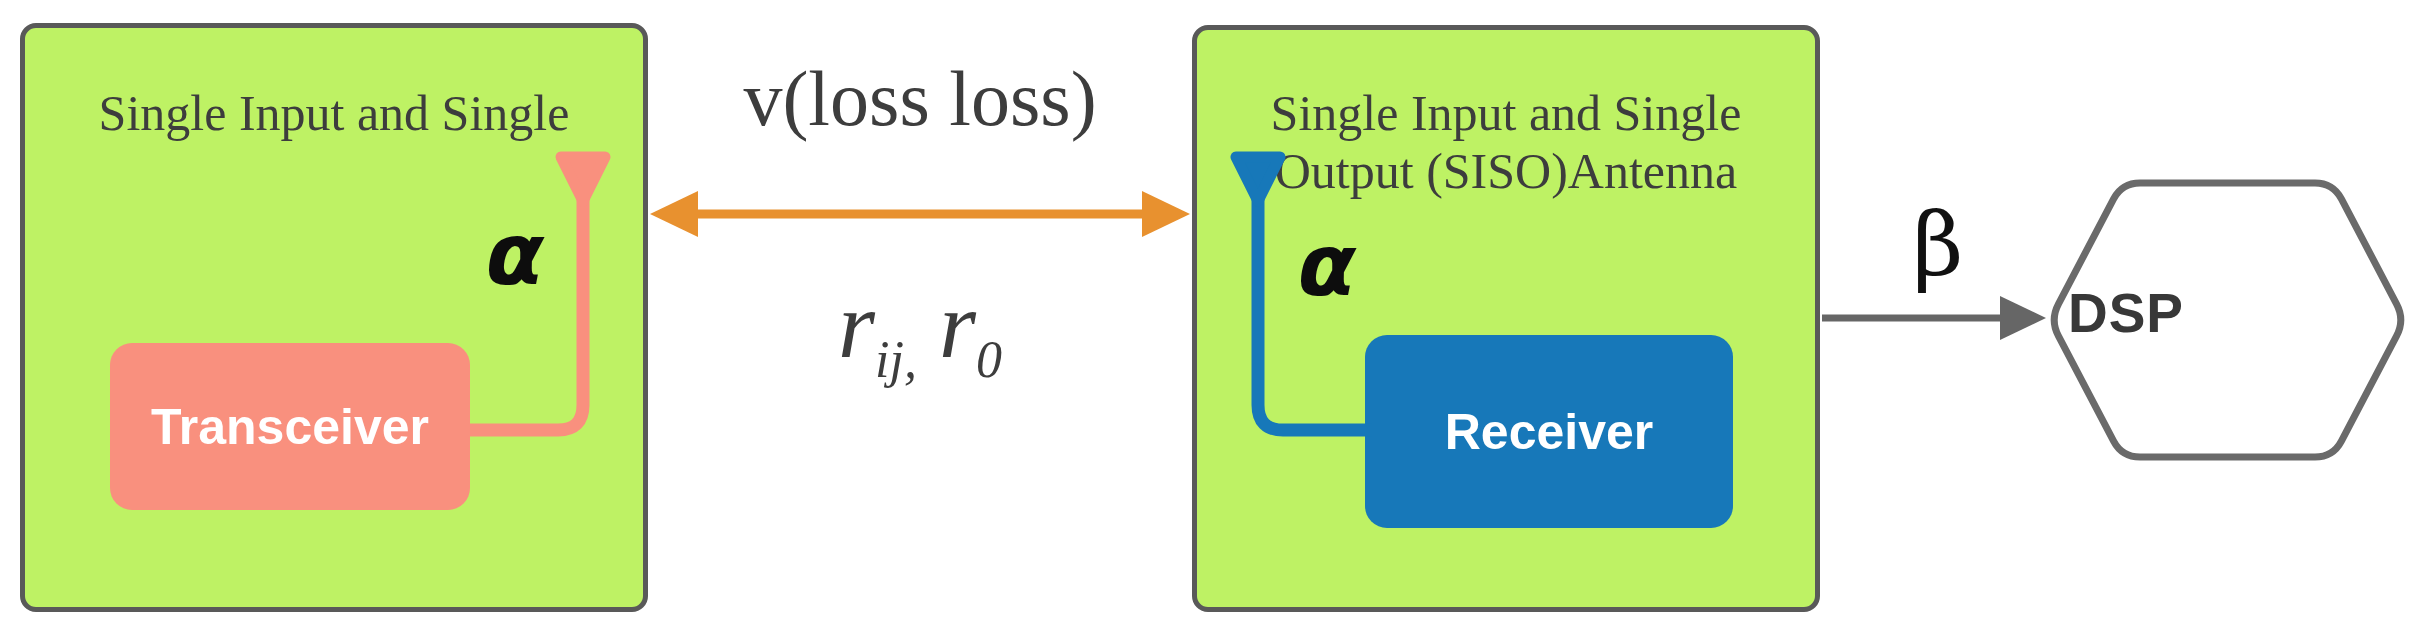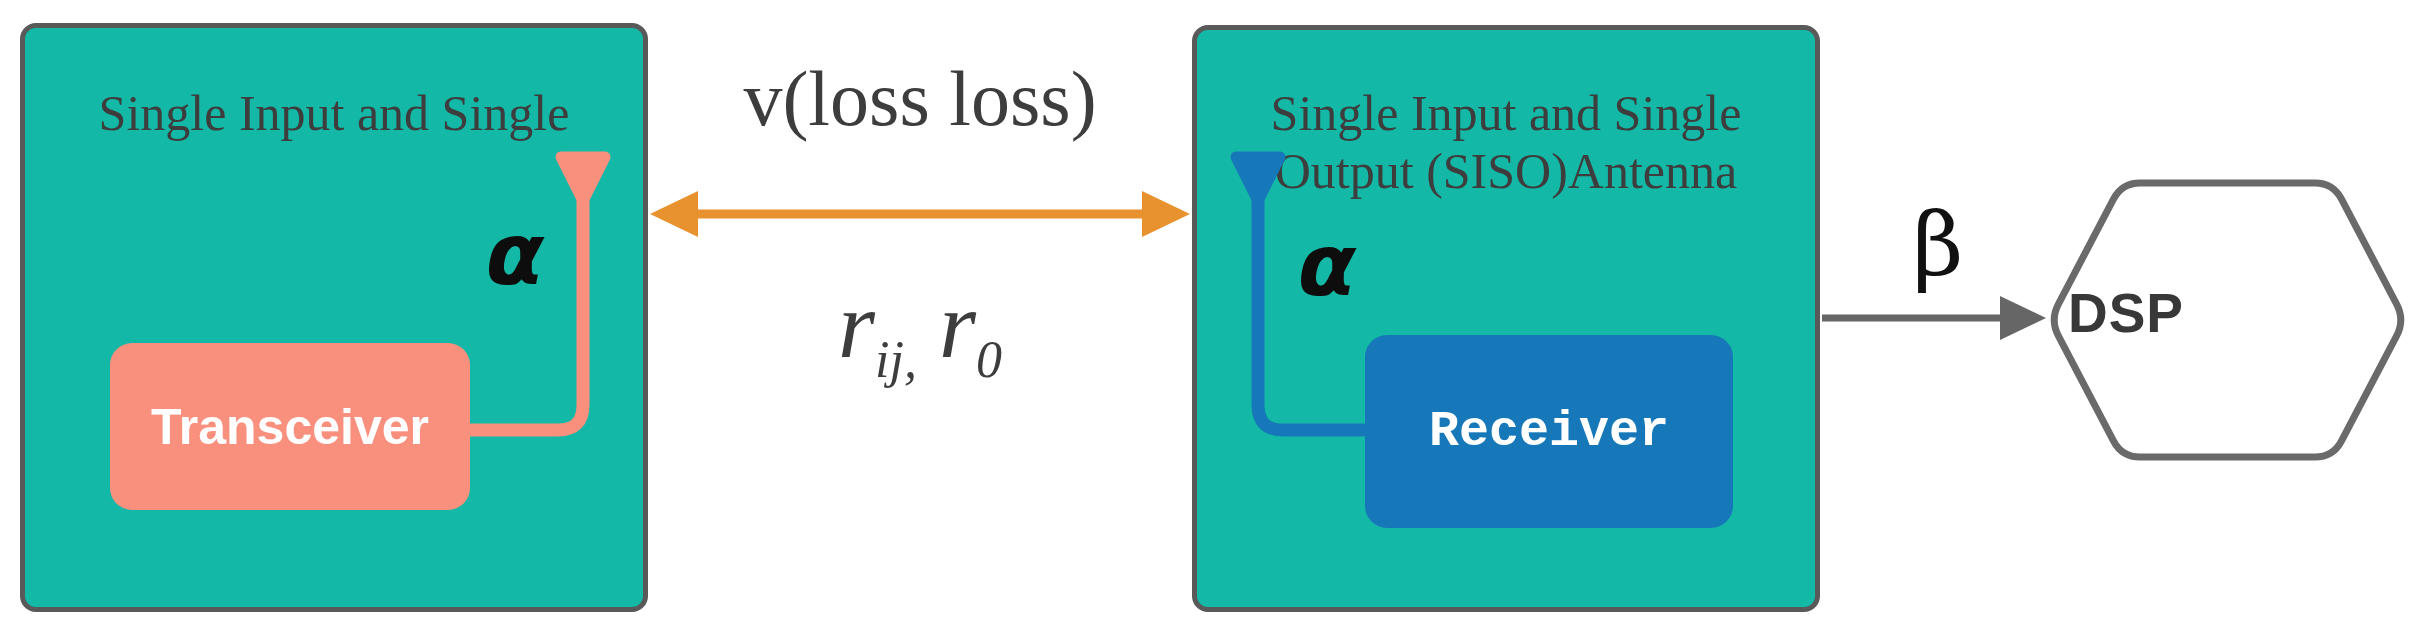--- a/index.html
+++ b/index.html
@@ -9,21 +9,21 @@
     height: 634px;
     background: #ffffff;
     overflow: hidden;
     font-family: "Liberation Serif", "DejaVu Serif", serif;
   }
 
   
   .siso-box {
     position: absolute;
     box-sizing: border-box;
-    background: #14b8a6;
+    background: #bef264;
     border: 5px solid #595959;
     border-radius: 16px;
   }
   .siso-box.left  { left: 20px;   top: 23px; width: 628px; height: 589px; }
   .siso-box.right { left: 1192px; top: 25px; width: 628px; height: 587px; }
 
   .box-title {
     position: absolute;
     left: 0; width: 100%;
     text-align: center;
@@ -55,21 +55,21 @@
     display: flex;
     align-items: center;
     justify-content: center;
     border-radius: 22px;
     color: #ffffff;
     font-family: "Liberation Sans", "DejaVu Sans", sans-serif;
     font-weight: bold;
     font-size: 50px;
   }
   .component.salmon { left: 85px;  top: 315px; width: 360px; height: 167px; background: #f9907e; }
-  .component.blue   { left: 168px; top: 305px; width: 368px; height: 193px; background: #1778b9; font-family: Liberation Mono, monospace; }
+  .component.blue   { left: 168px; top: 305px; width: 368px; height: 193px; background: #1778b9; }
 
   
   svg.overlay {
     position: absolute;
     left: 0; top: 0;
     width: 2421px; height: 634px;
     pointer-events: none;
   }
   .ant-line { fill: none; stroke-width: 13; }
   .ant-head { stroke-width: 11; stroke-linejoin: round; }

